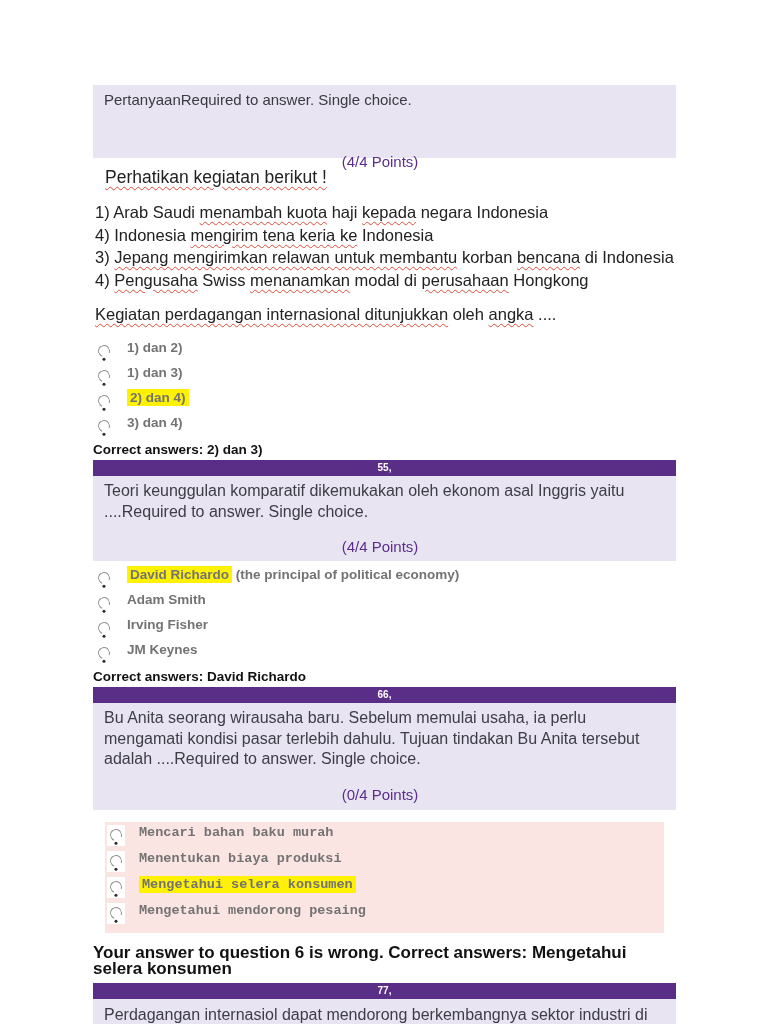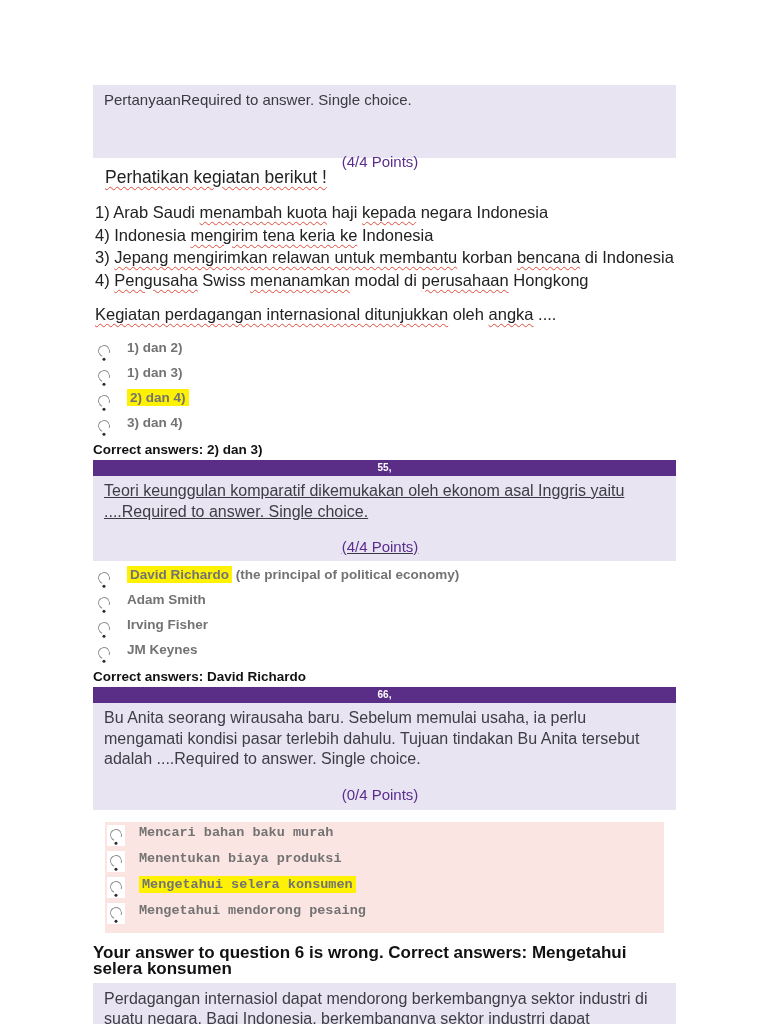--- a/index.html
+++ b/index.html
@@ -46,21 +46,21 @@
   .pink-block{background:var(--pink);box-sizing:border-box;padding:3px 0 4px 2px;margin:12px;font-family:Liberation Mono, monospace;}
   .pink-block .opt-row{height:26px;}
 
   .correct{font-size:13.5px;font-weight:600;color:#111;line-height:15px;margin:1px 0 3px 0;}
   .feedback{font-size:17px;font-weight:600;color:#111;line-height:16px;margin:1px 0 6px 0;}
 
   
   .numbar{height:16px;background:var(--purple-bar);display:flex;align-items:center;justify-content:center;}
   .numbar span{color:#ffffff;font-size:10px;font-weight:700;line-height:16px;}
 
-  .lav2{padding-top:5px;padding-bottom:6px;margin-bottom:6px;text-decoration:underline;}
+  .lav2{padding-top:5px;padding-bottom:6px;margin-bottom:6px;}
   .lav3{padding-top:5px;padding-bottom:7px;}
   .lav4{padding-top:6px;padding-bottom:8px;}
 </style>
 </head>
 <body>
 
 <div class="page">
   <div class="content">
 
     <div class="lav hdr1">
@@ -170,18 +170,21 @@
         </div>
         <div class="opt-row">
           <span class="radio-chip">
             <span class="radio"></span>
           </span>
           <span class="opt-label"><span>Mengetahui mendorong pesaing</span></span>
         </div>
       </div>
     <div class="feedback">Your answer to question 6 is wrong. Correct answers: Mengetahui selera konsumen</div>
 
+    <div class="numbar">
+      <span>77,</span>
+    </div>
     <div class="lav lav4">
       <div class="qtext">Perdagangan internasiol dapat mendorong berkembangnya sektor industri di suatu negara. Bagi Indonesia, berkembangnya sektor industrri dapat</div>
     </div>
 
   </div>
 </div>
 
 </body></html>

